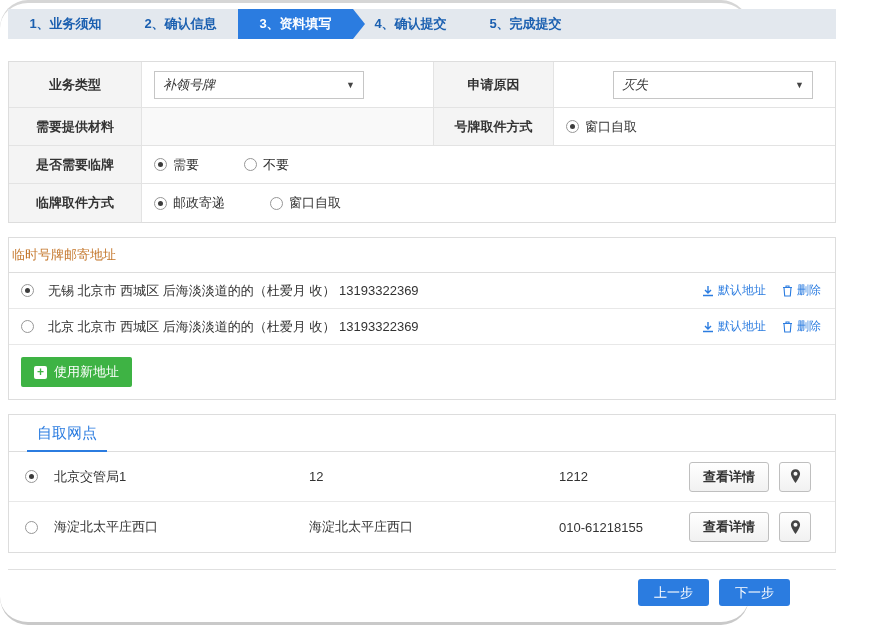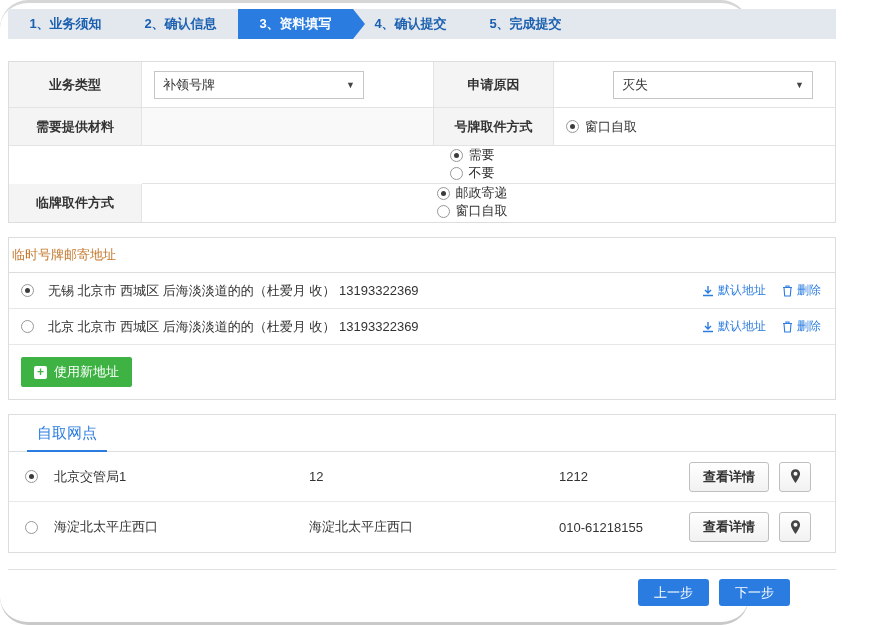--- a/index.html
+++ b/index.html
@@ -37,29 +37,29 @@
     border:1px solid #ddd; width:828px;text-align:right;
   }
   .cell {
     display:flex; align-items:center; padding-left:12px;
     border-right:1px solid #e3e3e3; border-bottom:1px solid #e3e3e3; background:#fff;
   }
   .cell.label {
     background:#f4f4f4; justify-content:center; padding-left:0;
     font-weight:bold; color:#333;
   }
-  .cell.span3 { grid-column:2 / 5;flex-direction:column; }
+  .cell.span3 { grid-column:2 / 5; }
   .cell.last-col { border-right:none; }
   .cell.last-row { border-bottom:none; }
   .cell.materials { background:#f9f9f9; }
 
   .select {
     height:28px; border:1px solid #c6c6c6; background:#fff;
     display:flex; align-items:center; justify-content:space-between;
-    padding:0 8px; cursor:pointer;
+    padding:0 8px; cursor:pointer;font-style:italic;
   }
   .select.w1 { width:210px; }
   .select.w2 { width:200px;margin-left:47px; }
   .caret { font-size:9px; color:#444; }
 
   .radio {
     display:inline-block; width:13px; height:13px;
     border:1px solid #979797; border-radius:50%; background:#fff;
     position:relative; vertical-align:-2px; cursor:pointer; flex:none;
   }
@@ -173,20 +173,21 @@
       <div class="cell label">需要提供材料</div>
       <div class="cell materials"></div>
       <div class="cell label">号牌取件方式</div>
       <div class="cell last-col">
         <span class="opt">
           <span class="radio checked"></span>
           <span>窗口自取</span>
         </span>
       </div>
 
+      <div class="cell label">是否需要临牌</div>
       <div class="cell span3 last-col">
         <span class="opt">
           <span class="radio checked"></span>
           <span>需要</span>
         </span>
         <span class="opt">
           <span class="radio"></span>
           <span>不要</span>
         </span>
       </div>

